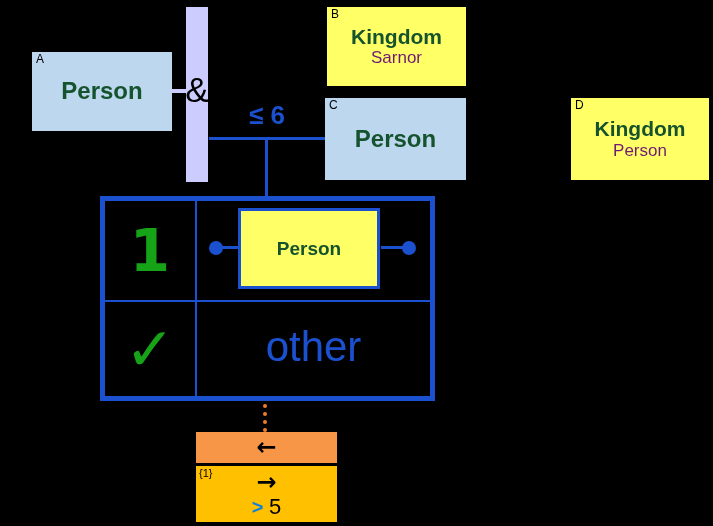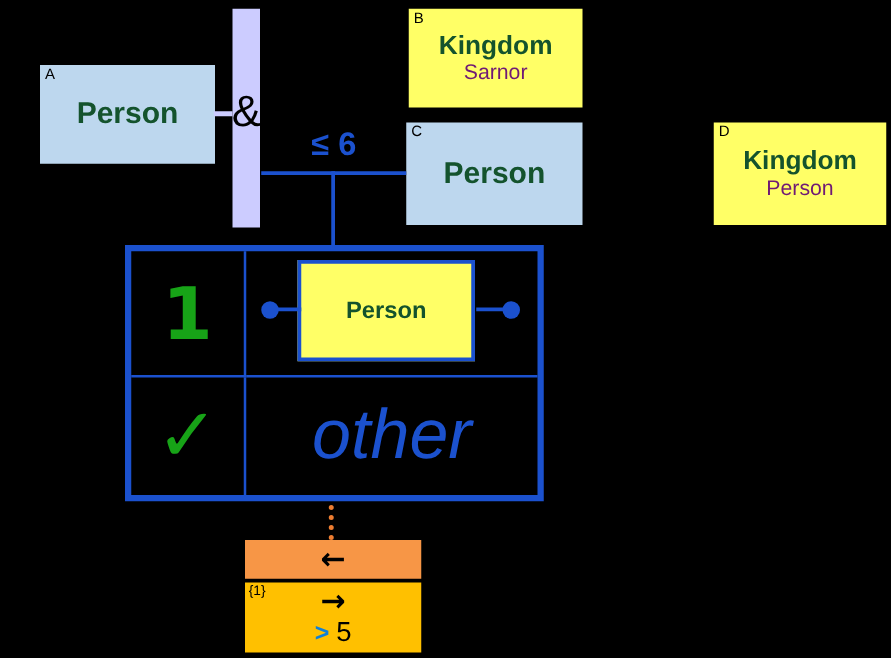--- a/index.html
+++ b/index.html
@@ -88,24 +88,23 @@
     font-family: "DejaVu Sans", sans-serif;
     font-size: 58px; font-weight: bold; line-height: 1;
     color: var(--green, #17A317);
   }
   .check {
     font-family: "DejaVu Sans", sans-serif;
     font-size: 60px; font-weight: bold; line-height: 1;
     color: var(--green, #17A317);
   }
   .other {
-    font-size: 56px; line-height: 1;
+    font-size: 42px; line-height: 1;
     color: var(--blue, #1B51CE);
     margin-top: -4px;
-    font-style: italic;
   }
 
   .inner-box {
     position: absolute; left: 41px; top: 7px; width: 142px; height: 81px;
     background: var(--yellow, #FFFF66);
     border: 3px solid var(--blue, #1B51CE);
     box-sizing: border-box;
     display: flex; flex-direction: column; align-items: center; justify-content: center;
   }
   .inner-box .title { font-size: 19px; }

